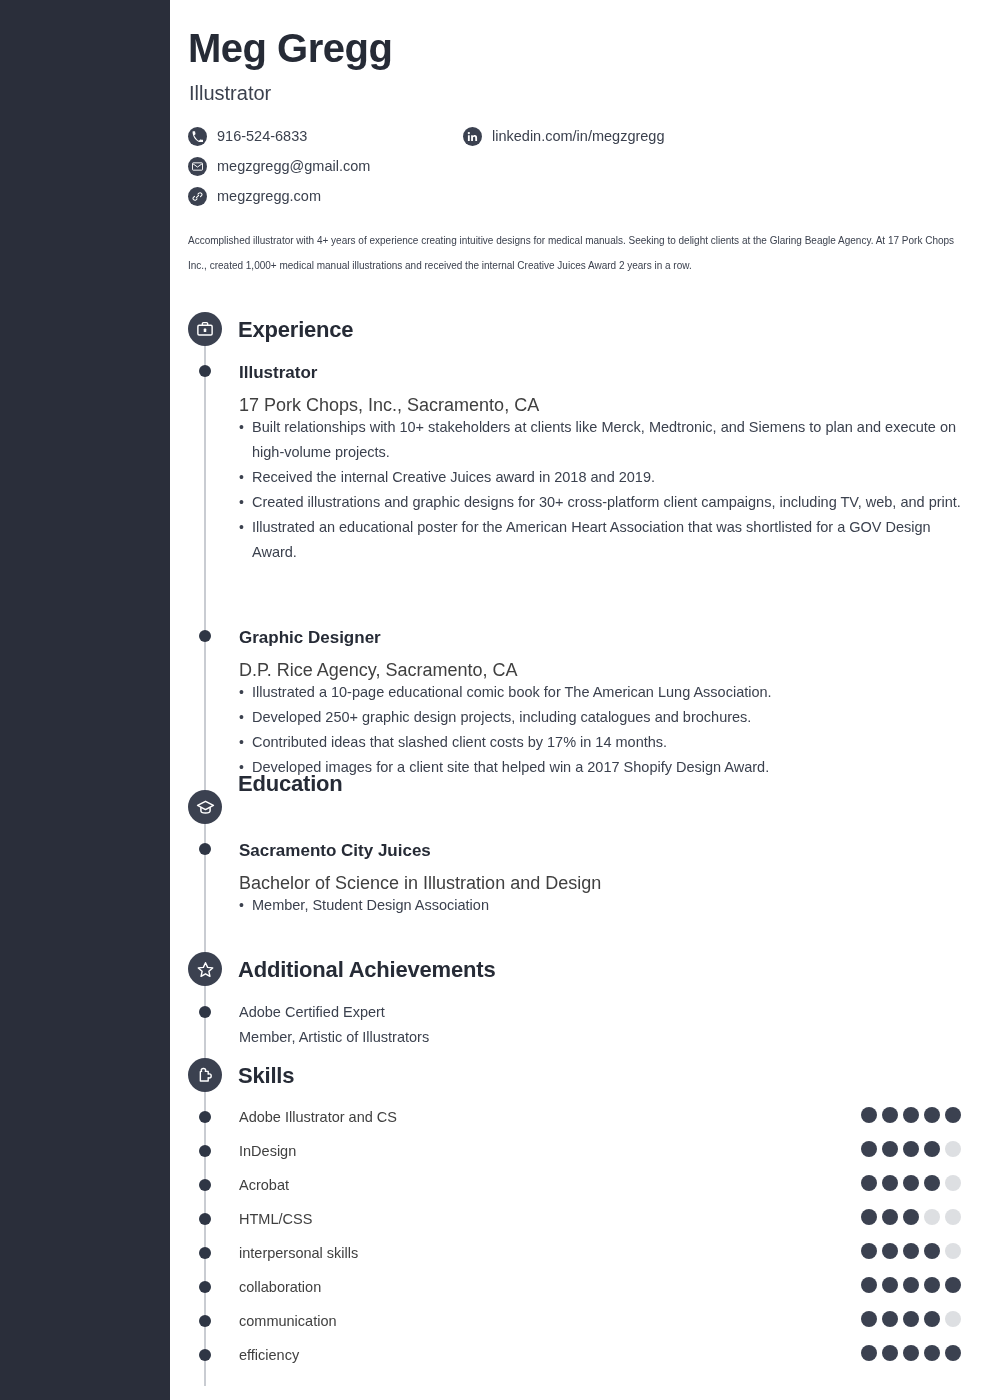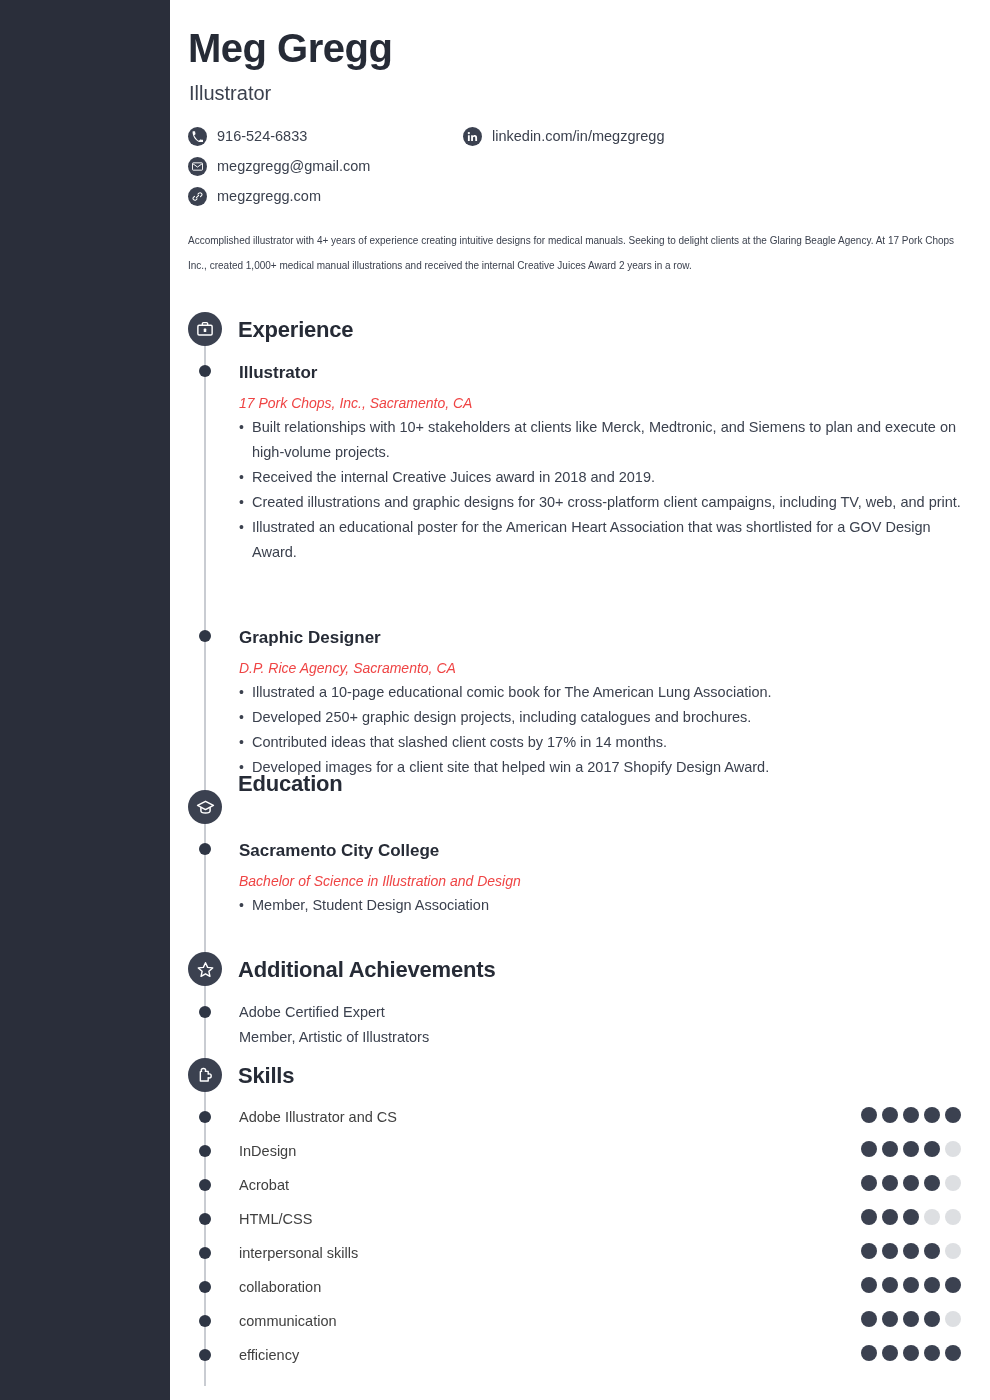--- a/index.html
+++ b/index.html
@@ -124,23 +124,22 @@
   .entry-title {
     position: absolute;
     left: 69px;
     font-size: 17px;
     font-weight: bold;
     color: #262b36;
   }
   .entry-sub {
     position: absolute;
     left: 69px;
-    font-size: 14px;
-    font-style: italic;
-    color: #ef4444;
+    font-size: 18px;
+    color: #404040;
   }
   .bullet-list { position: absolute; left: 69px; width: 722px; }
   .bullet {
     position: relative;
     padding-left: 13px;
     font-size: 14.5px;
     line-height: 25px;
     color: #3b414e;
     margin-bottom: 0px;
   }
@@ -282,21 +281,21 @@
 
     <div class="sec-icon" style="top:790px;">
       <svg width="19" height="19" viewBox="0 0 24 24" fill="none" stroke="#ffffff" stroke-width="1.9" stroke-linejoin="round">
         <path d="M12 4.2L22 9.4 12 14.6 2 9.4z"></path>
         <path d="M6.2 11.6v4.6c0 1.6 2.6 2.9 5.8 2.9s5.8-1.3 5.8-2.9v-4.6"></path>
       </svg>
     </div>
     <div class="sec-title" style="top:771px;text-align:center;">Education</div>
 
     <div class="tl-dot" style="top:843px;"></div>
-    <div class="entry-title" style="top:841px;">Sacramento City College</div>
+    <div class="entry-title" style="top:841px;">Sacramento City Juices</div>
     <div class="entry-sub" style="top:873px;">Bachelor of Science in Illustration and Design</div>
     <div class="bullet-list" style="top:893px;">
       <div class="bullet">Member, Student Design Association</div>
     </div>
 
     <div class="sec-icon" style="top:952px;">
       <svg width="19" height="19" viewBox="0 0 24 24" fill="none" stroke="#ffffff" stroke-width="1.8" stroke-linejoin="round">
         <path d="M12 3.4l2.7 5.9 6.4.7-4.8 4.3 1.3 6.3L12 17.4l-5.6 3.2 1.3-6.3L2.9 10l6.4-.7z"></path>
       </svg>
     </div>

